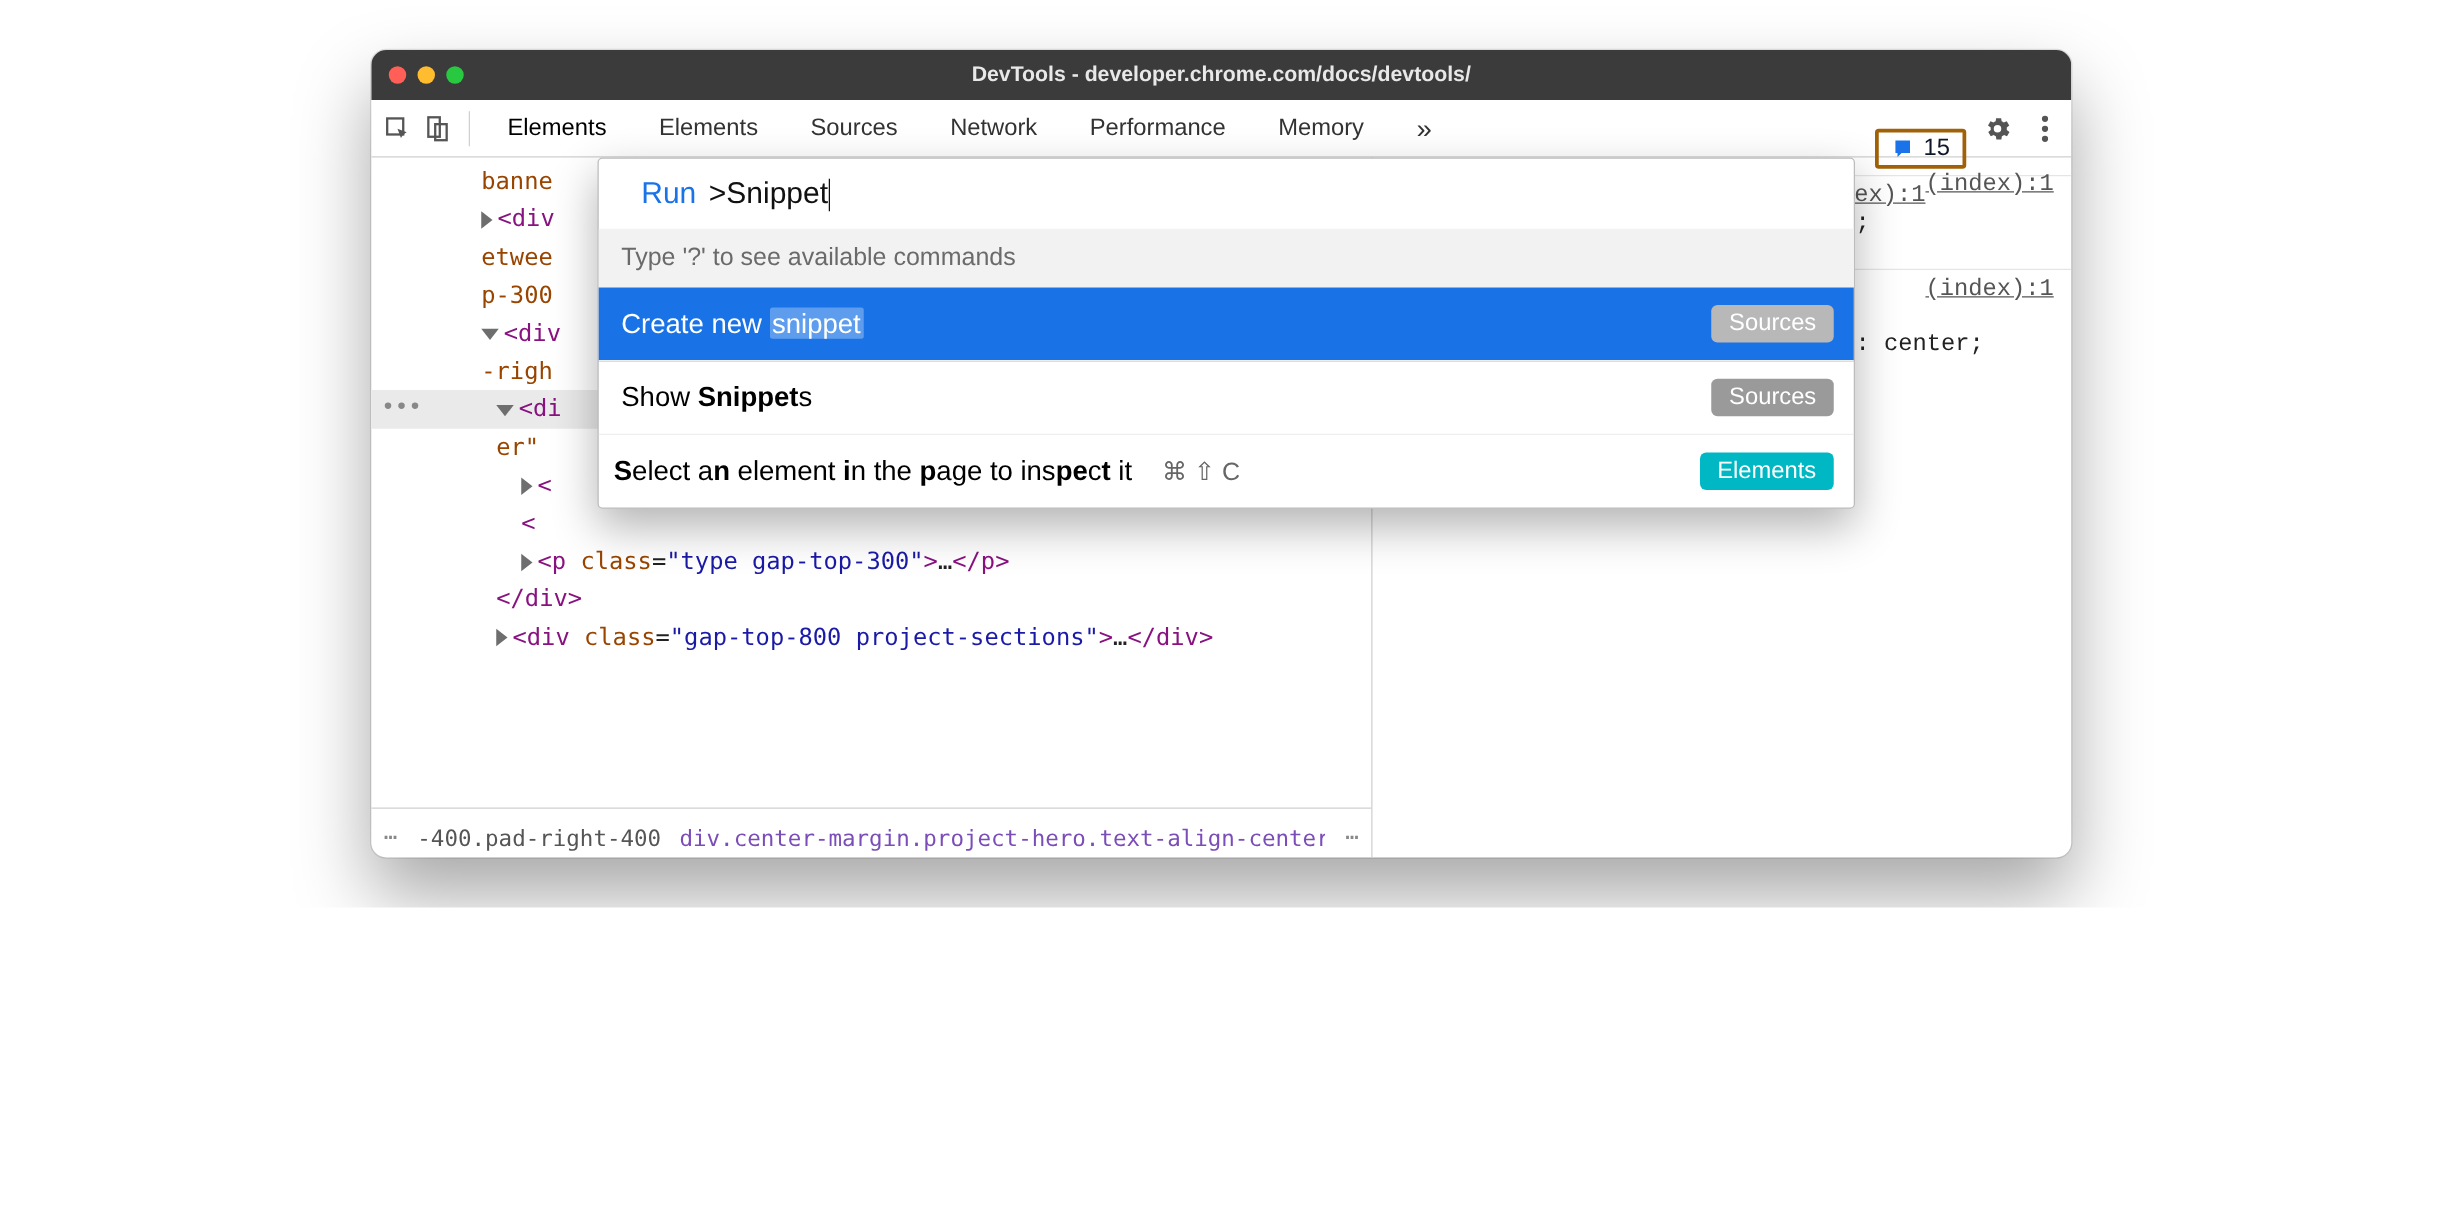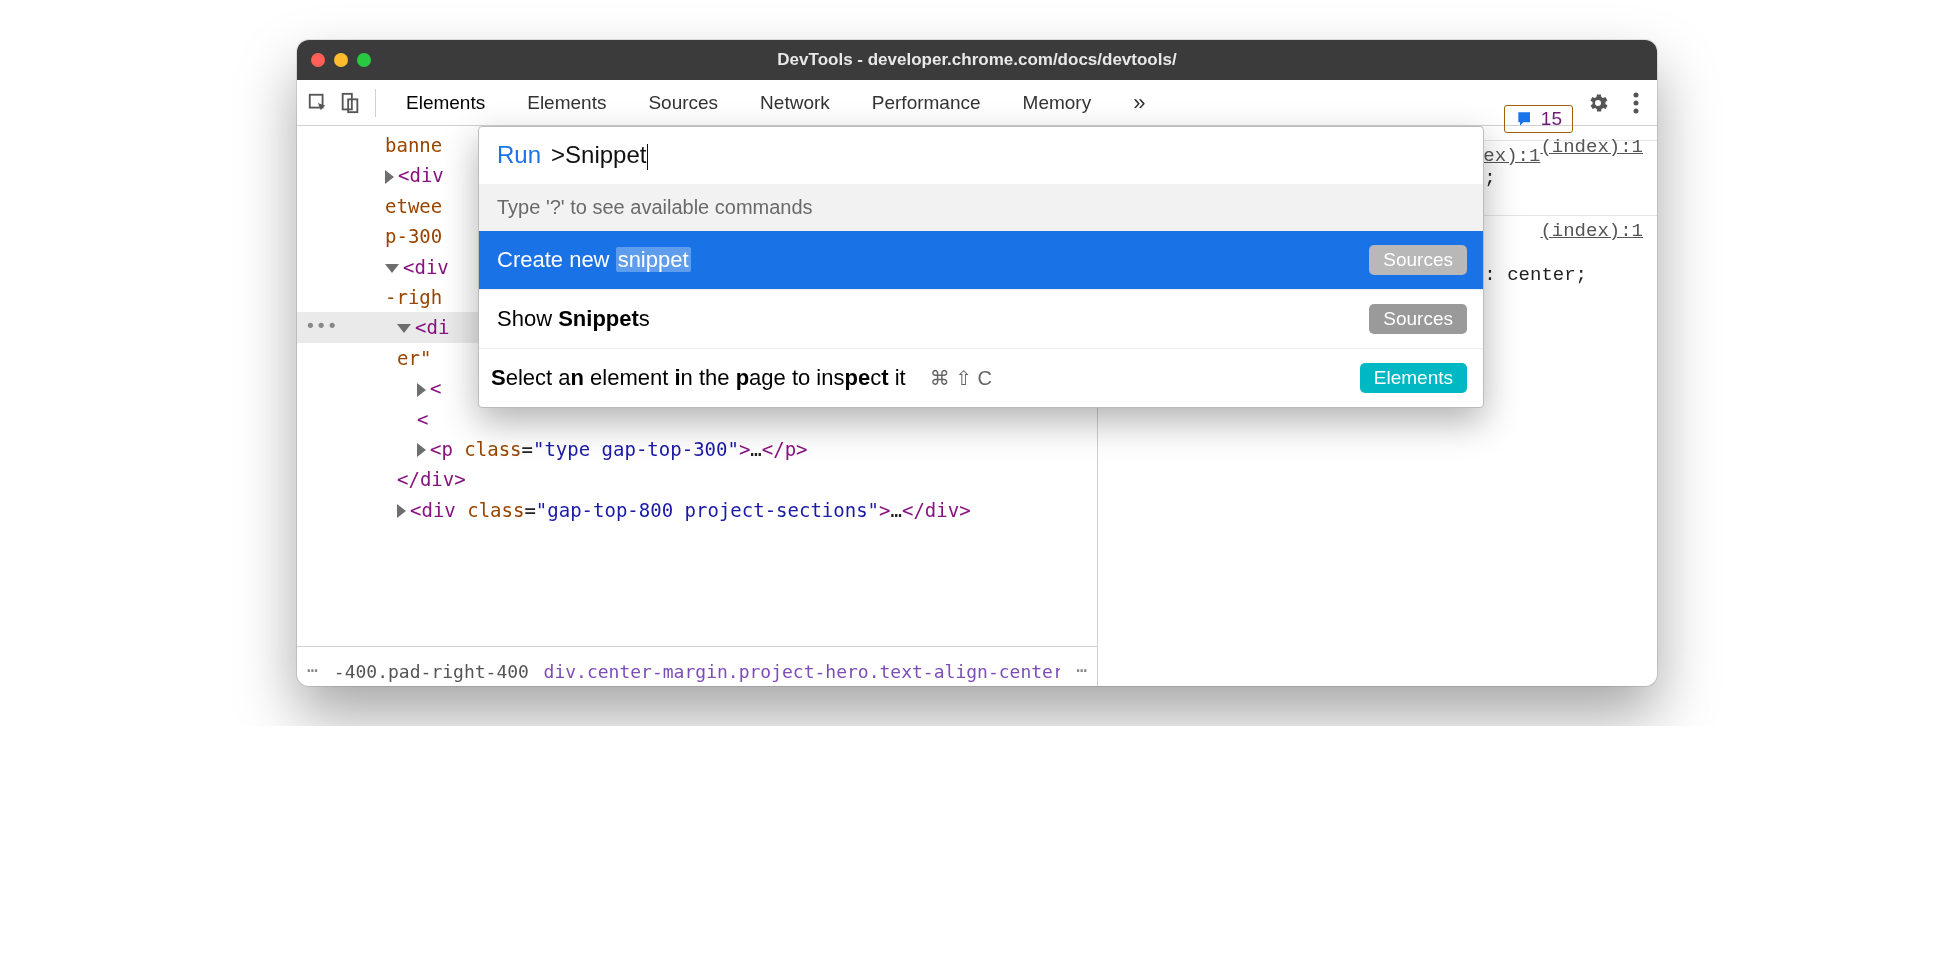--- a/index.html
+++ b/index.html
@@ -51,22 +51,22 @@
     color: #333;
     gap: 6px;
   }
   .tb-icon { width: 26px; height: 26px; display:flex; align-items:center; justify-content:center; color:#555; cursor:pointer; }
   .tb-sep { width:1px; height:28px; background:#d0d0d0; margin:0 6px; }
   .tab { padding: 0 18px; cursor:pointer; white-space:nowrap; }
   .tab.active { color:#000; }
   .flex { flex:1; }
   .issues-badge {
     display:flex; align-items:center; gap:6px;
-    border:1px solid #a16207; border-radius:3px;
-    padding:2px 10px; color:#701a75; font-size:19px;
+    border:3px solid #a16207; border-radius:3px;
+    padding:2px 10px; color:#0f172a; font-size:19px;
     cursor:pointer;
     margin-top:33px;
   }
   .issues-badge svg { fill:#1a73e8; }
 
   .body {
     display:flex;
     height: 560px;
     position:relative;
   }
@@ -160,20 +160,21 @@
     border-radius:4px;
     box-shadow: 0 14px 36px rgba(0,0,0,0.3);
     z-index: 50;
     font-family: -apple-system, BlinkMacSystemFont, sans-serif;
   }
   .cmd-input-row {
     display:flex; align-items:center;
     padding: 14px 18px;
     font-size: 24px;
     gap:10px;
+    margin-left:16px;
   }
   .cmd-run { color:#1a73e8; font-weight:400; }
   .cmd-prefix { color:#111; }
   .cmd-text { color:#111; }
   .cursor { display:inline-block; width:1px; height:26px; background:#111; vertical-align:middle; margin-left:1px;}
   .cmd-hint {
     background:#f2f2f2;
     color:#6a6a6a;
     font-size:20px;
     padding: 12px 18px;

